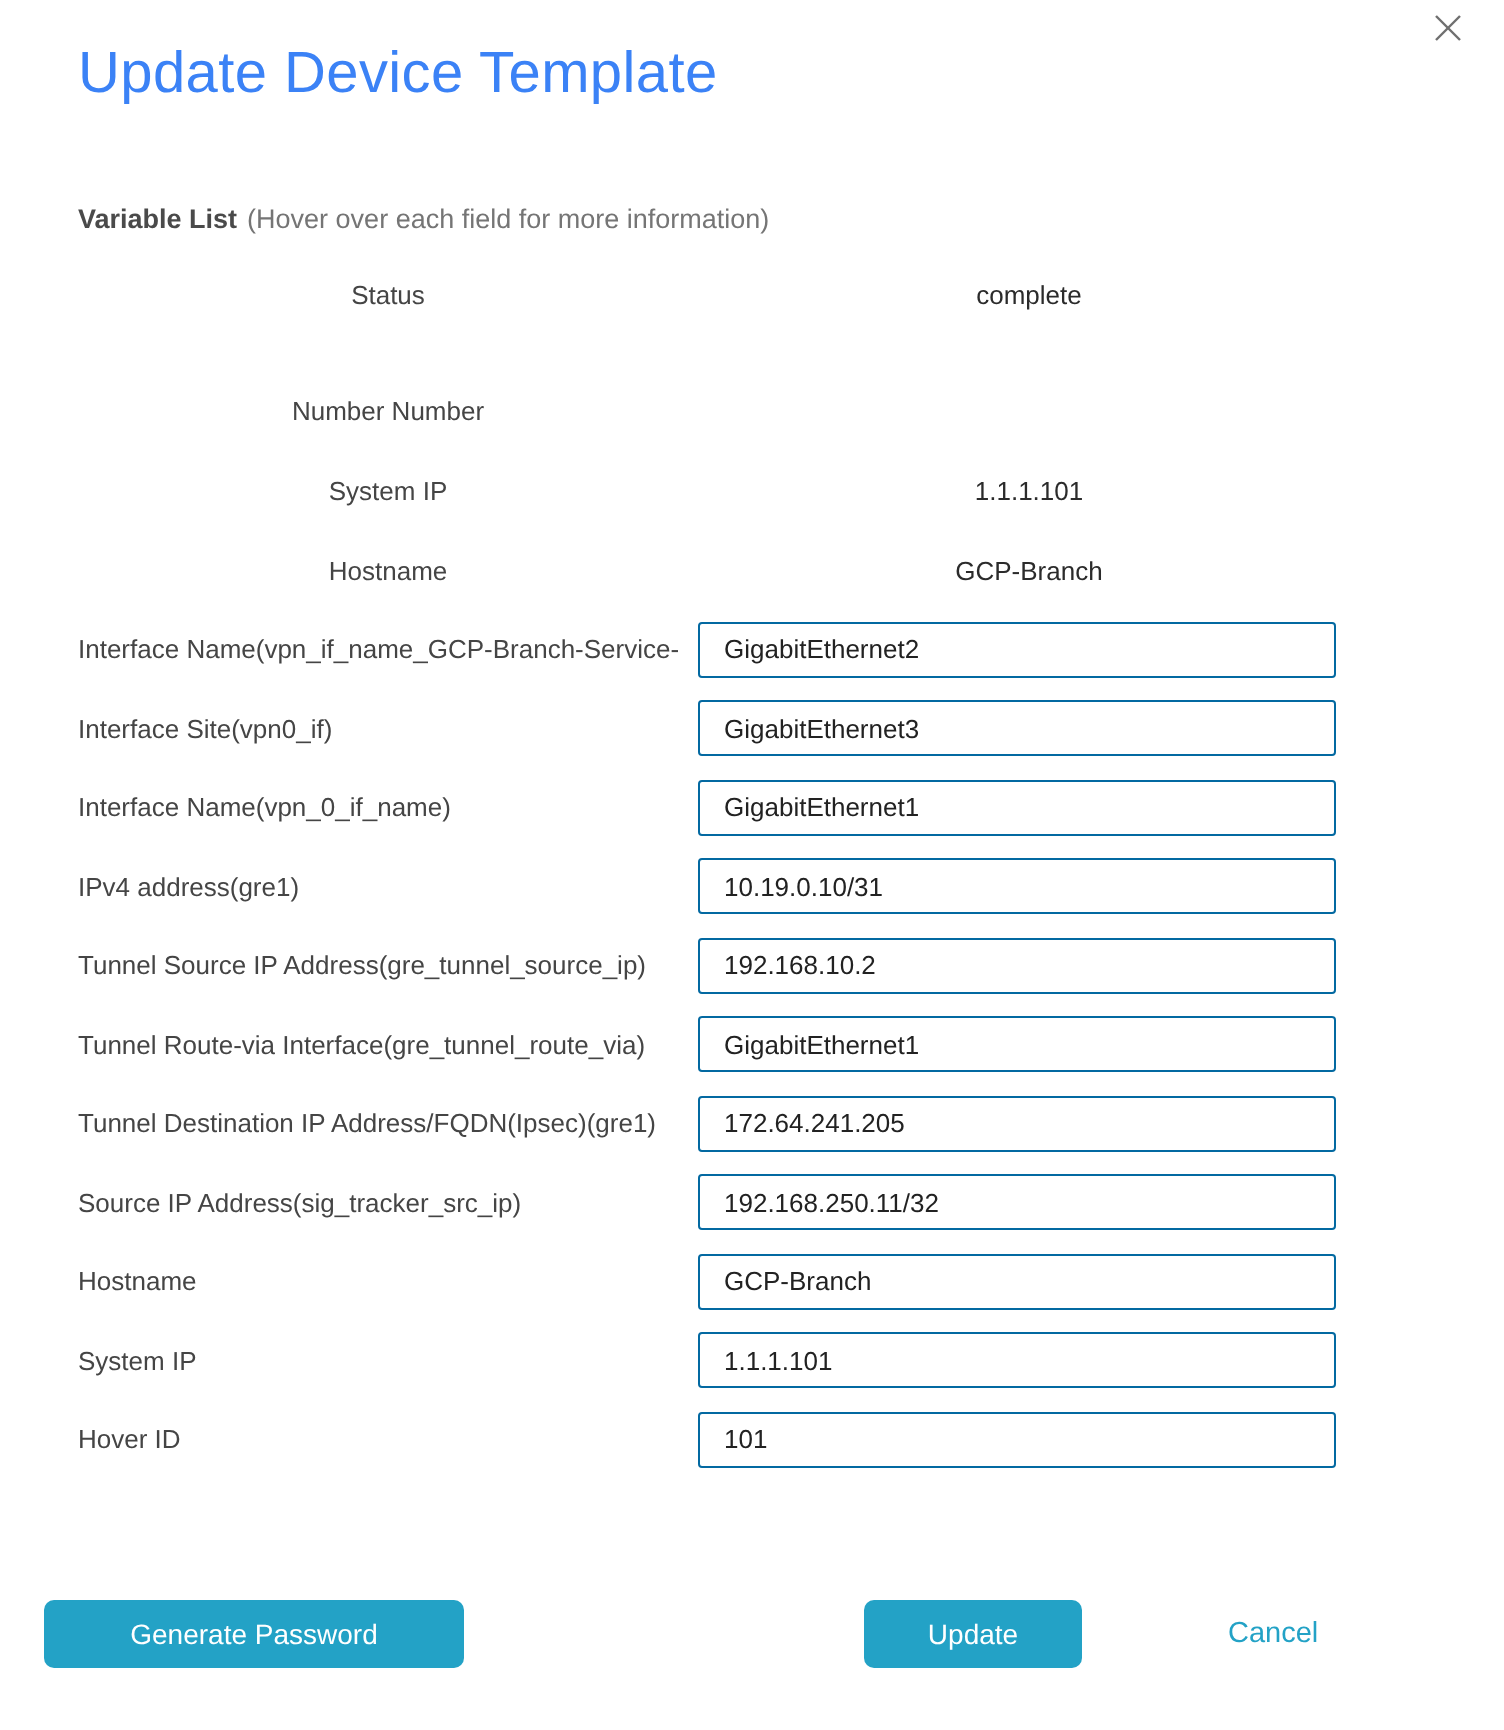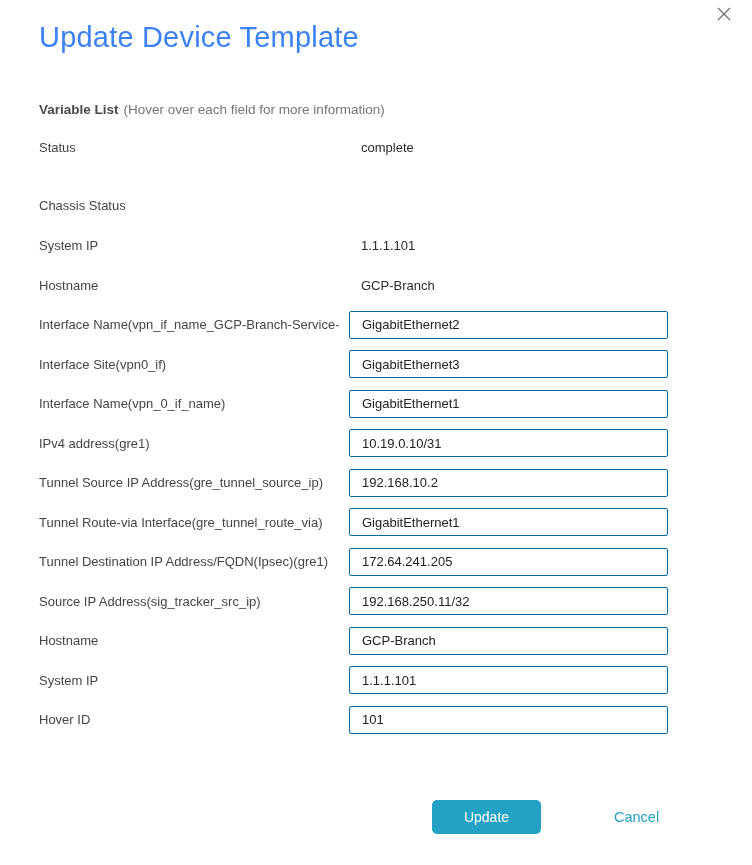--- a/index.html
+++ b/index.html
@@ -35,21 +35,21 @@
   .section-hint { font-weight: normal; color: #757575; margin-left: 5px; }
 
   .rows {
     position: absolute; left: 39px; top: 127px; right: 84px;
     width: 629px;
   }
   .row {
     display: flex; align-items: center;
     height: 39.5px;
   }
-  .row.text-row { height: 40px; }
+  .row.text-row { height: 40px; text-align: center; }
   .row.spacer-before { margin-top: 18px; }
   .label-col {
     width: 310px; flex: 0 0 310px;
     font-size: 13px; color: #454545;
     white-space: nowrap; overflow: hidden;
   }
   .value-col { width: 319px; flex: 0 0 319px; }
   .text-value {
     font-size: 13px; color: #2b2b2b;
     padding-left: 12px;
@@ -106,21 +106,21 @@
   </div>
 
   <div class="rows">
       <div class="row text-row">
     <div class="label-col">Status</div>
     <div class="value-col">
       <div class="text-value">complete</div>
     </div>
   </div>
       <div class="row text-row spacer-before">
-    <div class="label-col">Chassis Status</div>
+    <div class="label-col">Number Number</div>
     <div class="value-col">
       <div class="text-value"></div>
     </div>
   </div>
       <div class="row text-row">
     <div class="label-col">System IP</div>
     <div class="value-col">
       <div class="text-value">1.1.1.101</div>
     </div>
   </div>
@@ -192,17 +192,18 @@
   </div>
       <div class="row input-row">
     <div class="label-col">Hover ID</div>
     <div class="value-col">
       <input class="field-input" type="text" value="101" style="">
     </div>
   </div>
     </div>
 
   <div class="footer">
+    <button class="btn btn-generate">Generate Password</button>
     <button class="btn btn-update">Update</button>
     <button class="cancel-link">Cancel</button>
   </div>
 
 </div>
 
 </body></html>

